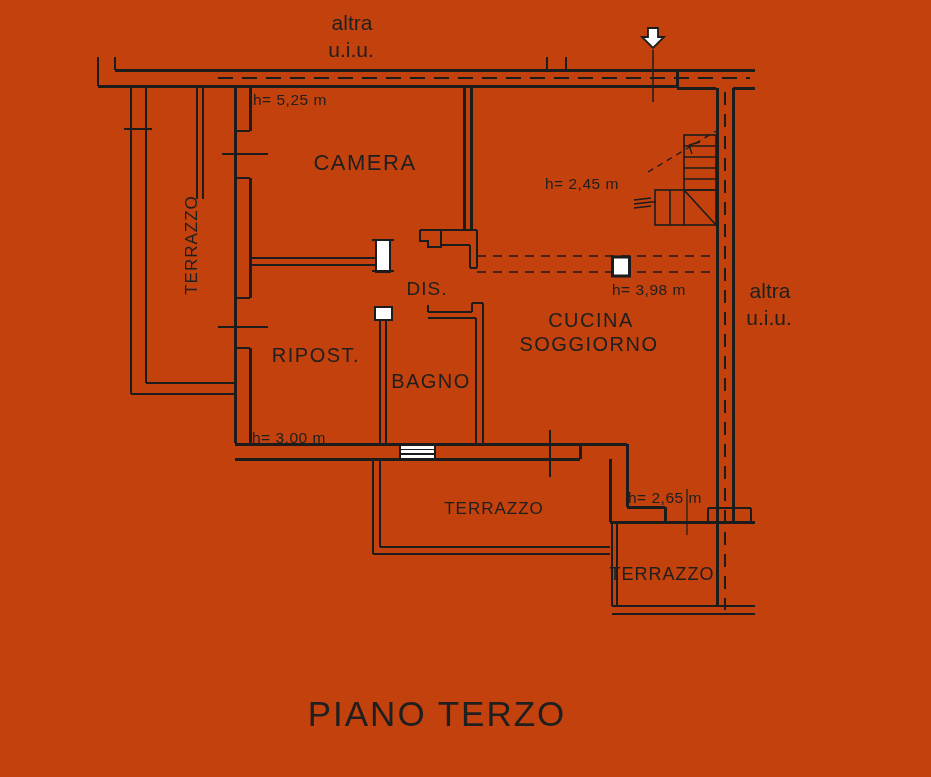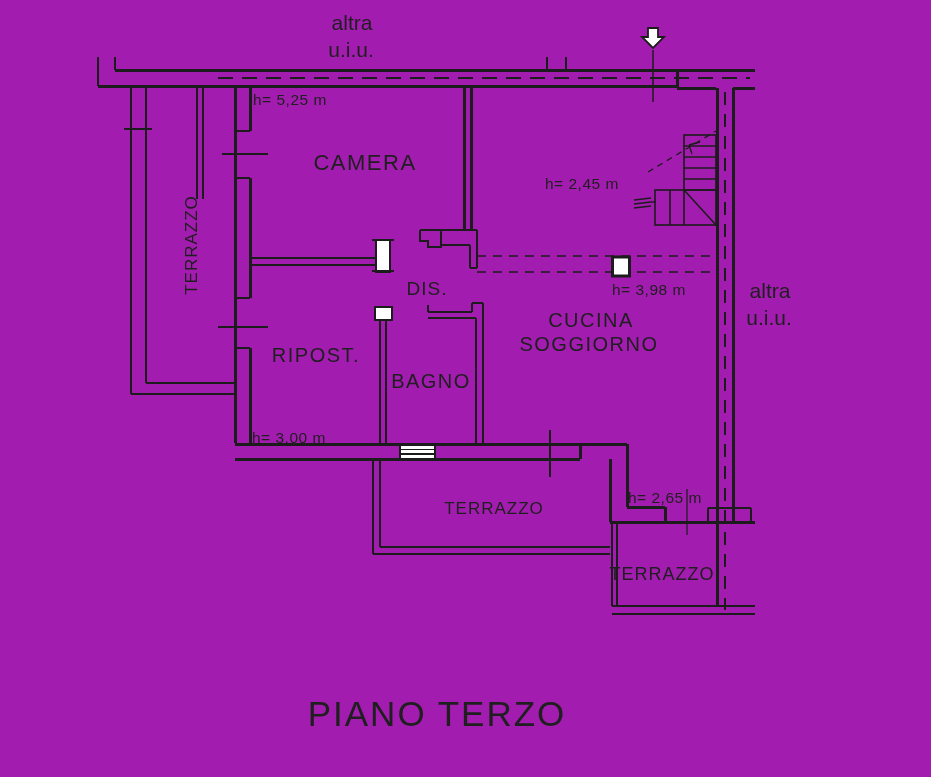--- a/index.html
+++ b/index.html
@@ -1,19 +1,19 @@
 <!DOCTYPE html>
 <html><head>
 <meta charset="utf-8">
 <style>
   html,body{margin:0;padding:0;background:#ffffff;}
   .canvas{
     position:relative;
     width:931px;height:777px;
-    background:#a21caf;
+    background:#c2410c;
     overflow:hidden;
     font-family:"Liberation Sans", sans-serif;
   }
   svg{position:absolute;left:0;top:0;}
   text{
     font-family:"Liberation Sans", sans-serif;
     fill:#1f1f1f;
   }
   .room-label{font-size:20px;letter-spacing:1.5px;}
   .room-label-sm{font-size:17px;letter-spacing:1px;}

